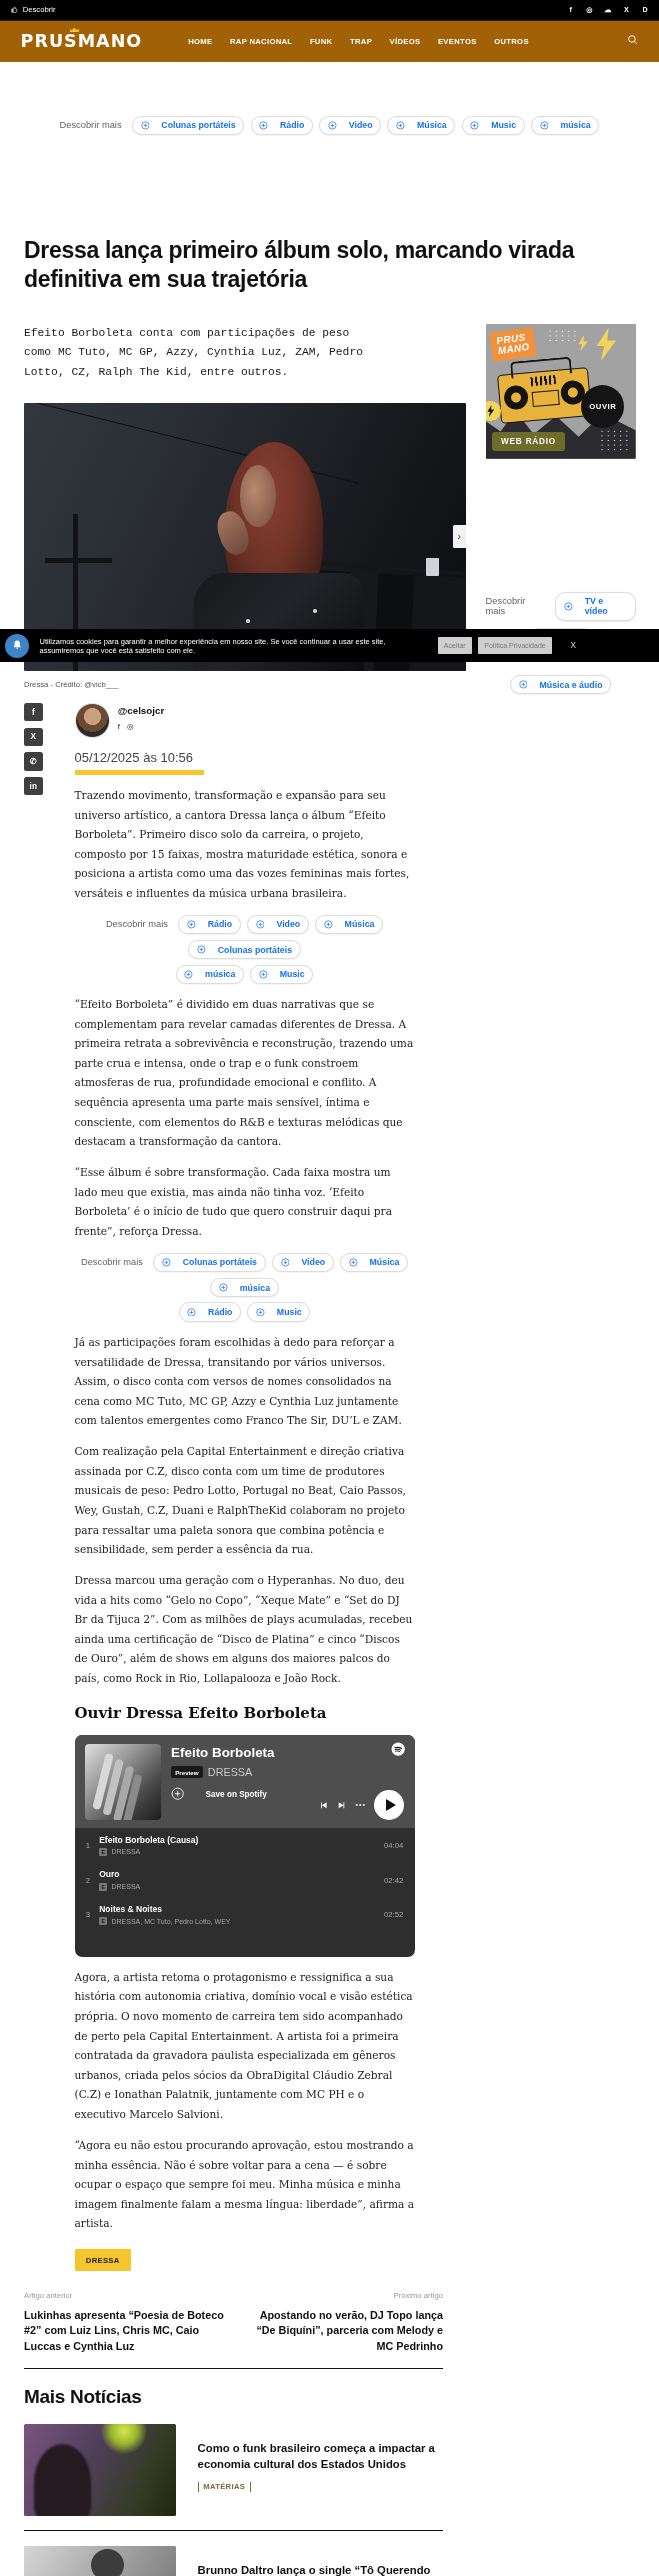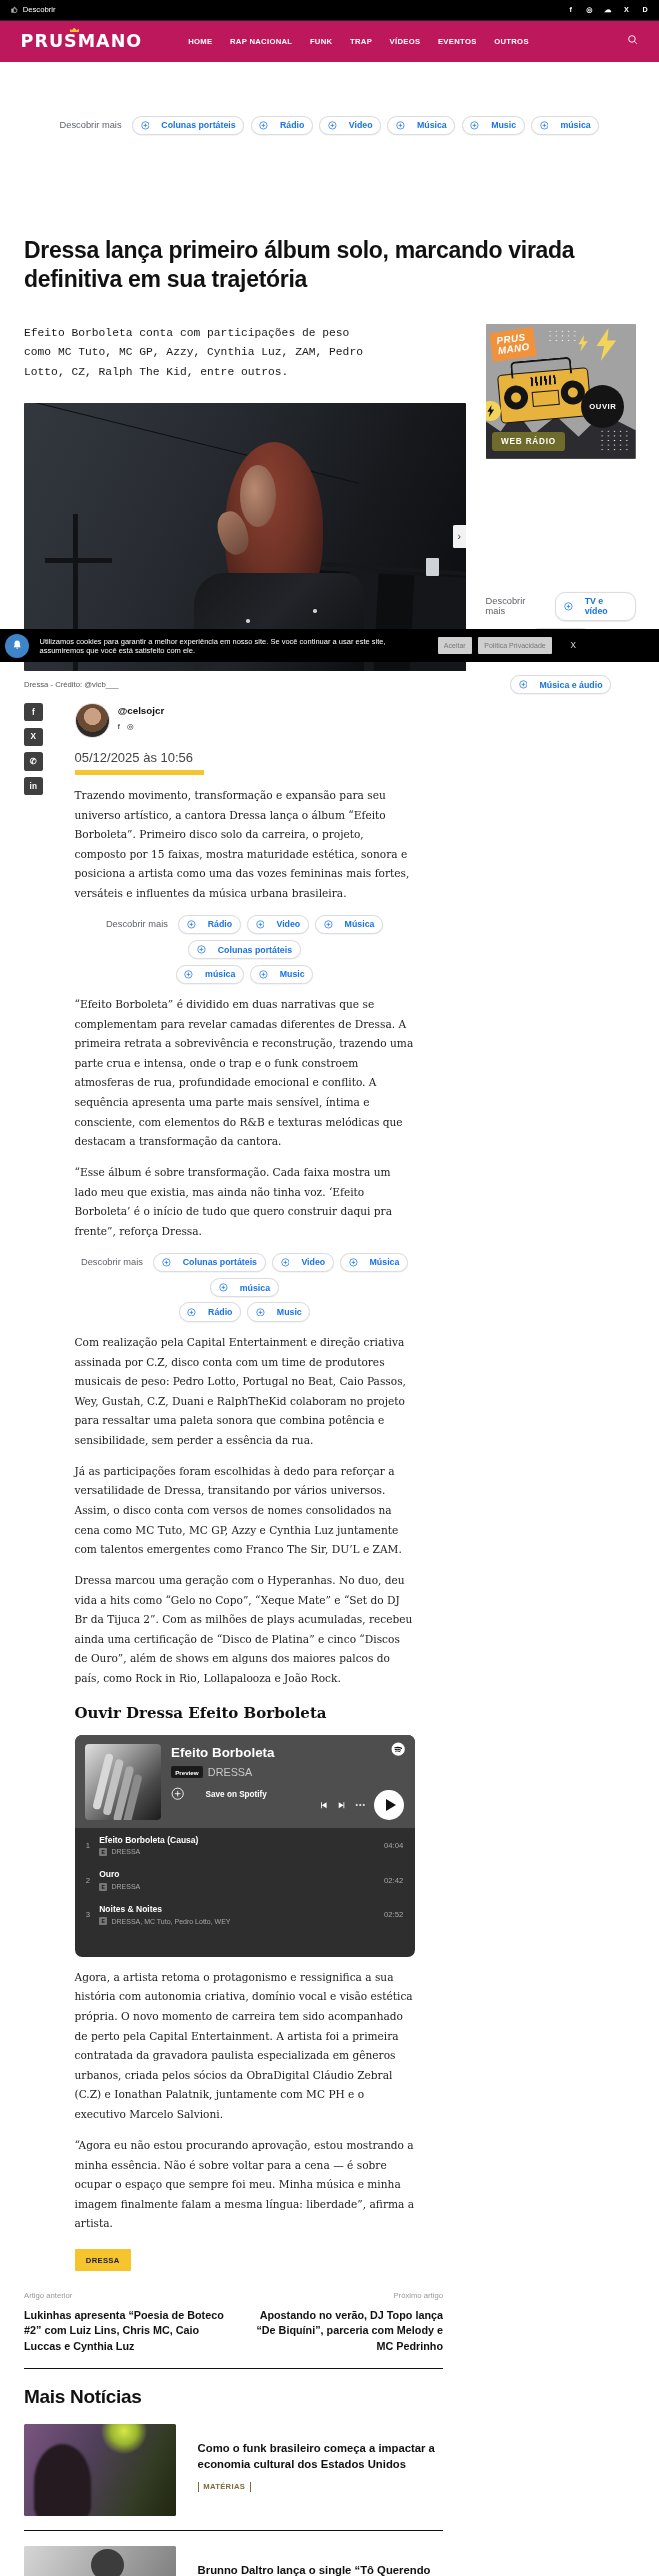--- a/index.html
+++ b/index.html
@@ -5,21 +5,21 @@
   html,body{margin:0;padding:0;background:#fff;}
   body{width:659px;height:2982px;overflow:hidden;position:relative;font-family:"Liberation Sans",sans-serif;color:#111;}
   a{text-decoration:none;color:inherit;cursor:pointer;}
   
   .topbar{height:19.6px;background:#000;display:flex;align-items:center;justify-content:space-between;padding:0 9.3px;}
   .contrib{display:flex;align-items:center;gap:4.1px;color:#fff;font-size:7.7px;}
   .contrib svg{width:9.3px;height:9.3px;stroke:#fff;fill:none;stroke-width:1.6;}
   .socials{display:flex;align-items:center;gap:9.3px;color:#fff;font-size:7.2px;}
   .socials .sic{width:9.3px;text-align:center;font-weight:700;}
   
-  .siteheader{height:41px;background:#be185d;display:flex;align-items:center;padding:0 20.6px;border-top:0.5px solid #222;}
+  .siteheader{height:41px;background:#a16207;display:flex;align-items:center;padding:0 20.6px;border-top:0.5px solid #222;}
   .logo{position:relative;color:#fff;font-size:17.5px;font-weight:900;letter-spacing:1px;font-family:"DejaVu Sans",sans-serif;}
   .logo .crown{position:absolute;top:-3.6px;left:49px;width:9.3px;height:4.6px;background:#f6c42c;
     clip-path:polygon(0 100%,0 25%,25% 60%,50% 0,75% 60%,100% 25%,100% 100%);}
   .mainnav{display:flex;gap:17.5px;margin-left:46px;}
   .mainnav a{color:#fff;font-size:7.7px;font-weight:700;letter-spacing:0.3px;}
   .searchbtn{margin-left:auto;}
   .searchbtn svg{width:11.3px;height:11.3px;stroke:#fff;fill:none;stroke-width:2;}
   
   .disc-row{display:flex;justify-content:center;align-items:center;gap:6.2px;flex-wrap:wrap;}
   .disc-top{margin-top:54px;}
@@ -399,22 +399,22 @@
               <a class="chip">
                   <svg viewBox="0 0 24 24">
                     <circle cx="12" cy="12" r="10"></circle>
                     <path d="M12 7v10M7 12h10"></path>
                   </svg>
                   <span>Music</span>
                 </a>
             </div>
           </div>
 
+          <p class="para">Já as participações foram escolhidas à dedo para reforçar a versatilidade de Dressa, transitando por vários universos. Assim, o disco conta com versos de nomes consolidados na cena como MC Tuto, MC GP, Azzy e Cynthia Luz juntamente com talentos emergentes como Franco The Sir, DU’L e ZAM.</p>
           <p class="para">Com realização pela Capital Entertainment e direção criativa assinada por C.Z, disco conta com um time de produtores musicais de peso: Pedro Lotto, Portugal no Beat, Caio Passos, Wey, Gustah, C.Z, Duani e RalphTheKid colaboram no projeto para ressaltar uma paleta sonora que combina potência e sensibilidade, sem perder a essência da rua.</p>
-          <p class="para">Já as participações foram escolhidas à dedo para reforçar a versatilidade de Dressa, transitando por vários universos. Assim, o disco conta com versos de nomes consolidados na cena como MC Tuto, MC GP, Azzy e Cynthia Luz juntamente com talentos emergentes como Franco The Sir, DU’L e ZAM.</p>
           <p class="para">Dressa marcou uma geração com o Hyperanhas. No duo, deu vida a hits como “Gelo no Copo”, “Xeque Mate” e “Set do DJ Br da Tijuca 2”. Com as milhões de plays acumuladas, recebeu ainda uma certificação de “Disco de Platina” e cinco “Discos de Ouro”, além de shows em alguns dos maiores palcos do país, como Rock in Rio, Lollapalooza e João Rock.</p>
 
           <h2 class="listen-h2">Ouvir Dressa Efeito Borboleta</h2>
 
           <div class="spotify">
             <div class="sp-head">
               <div class="sp-art"></div>
               <div class="sp-meta">
                 <div class="sp-title">Efeito Borboleta</div>
                 <div class="sp-artist-row">

